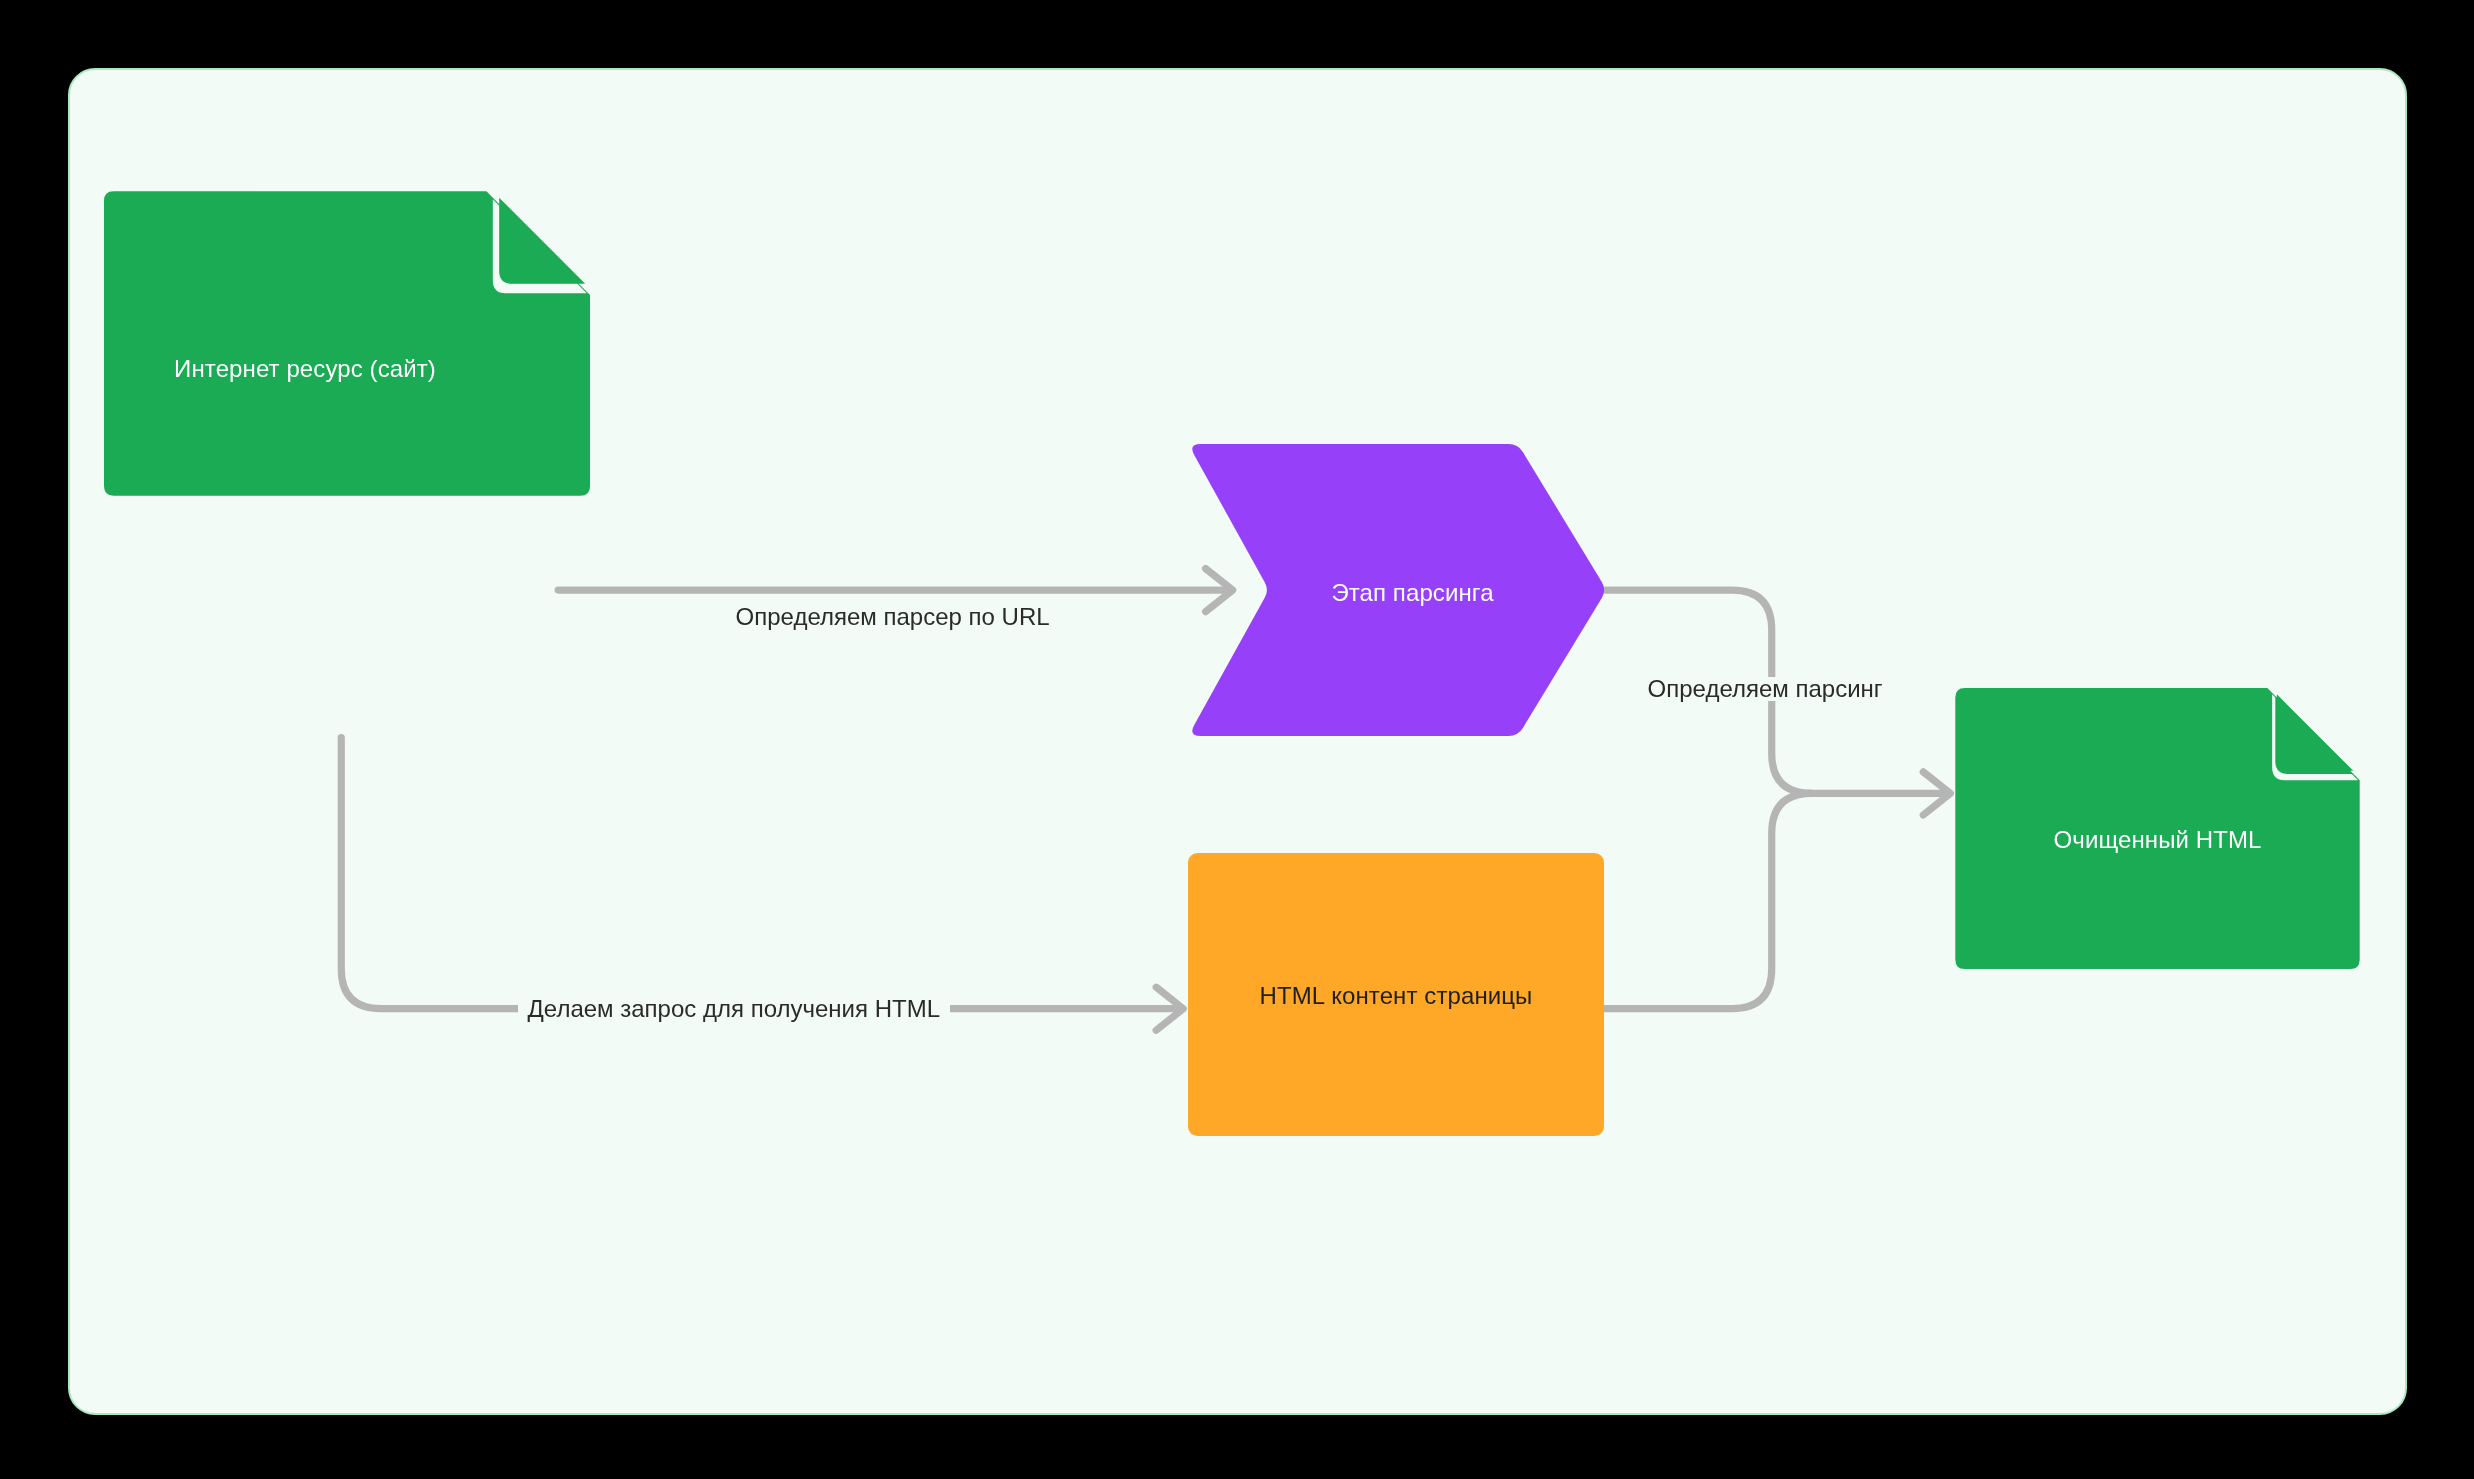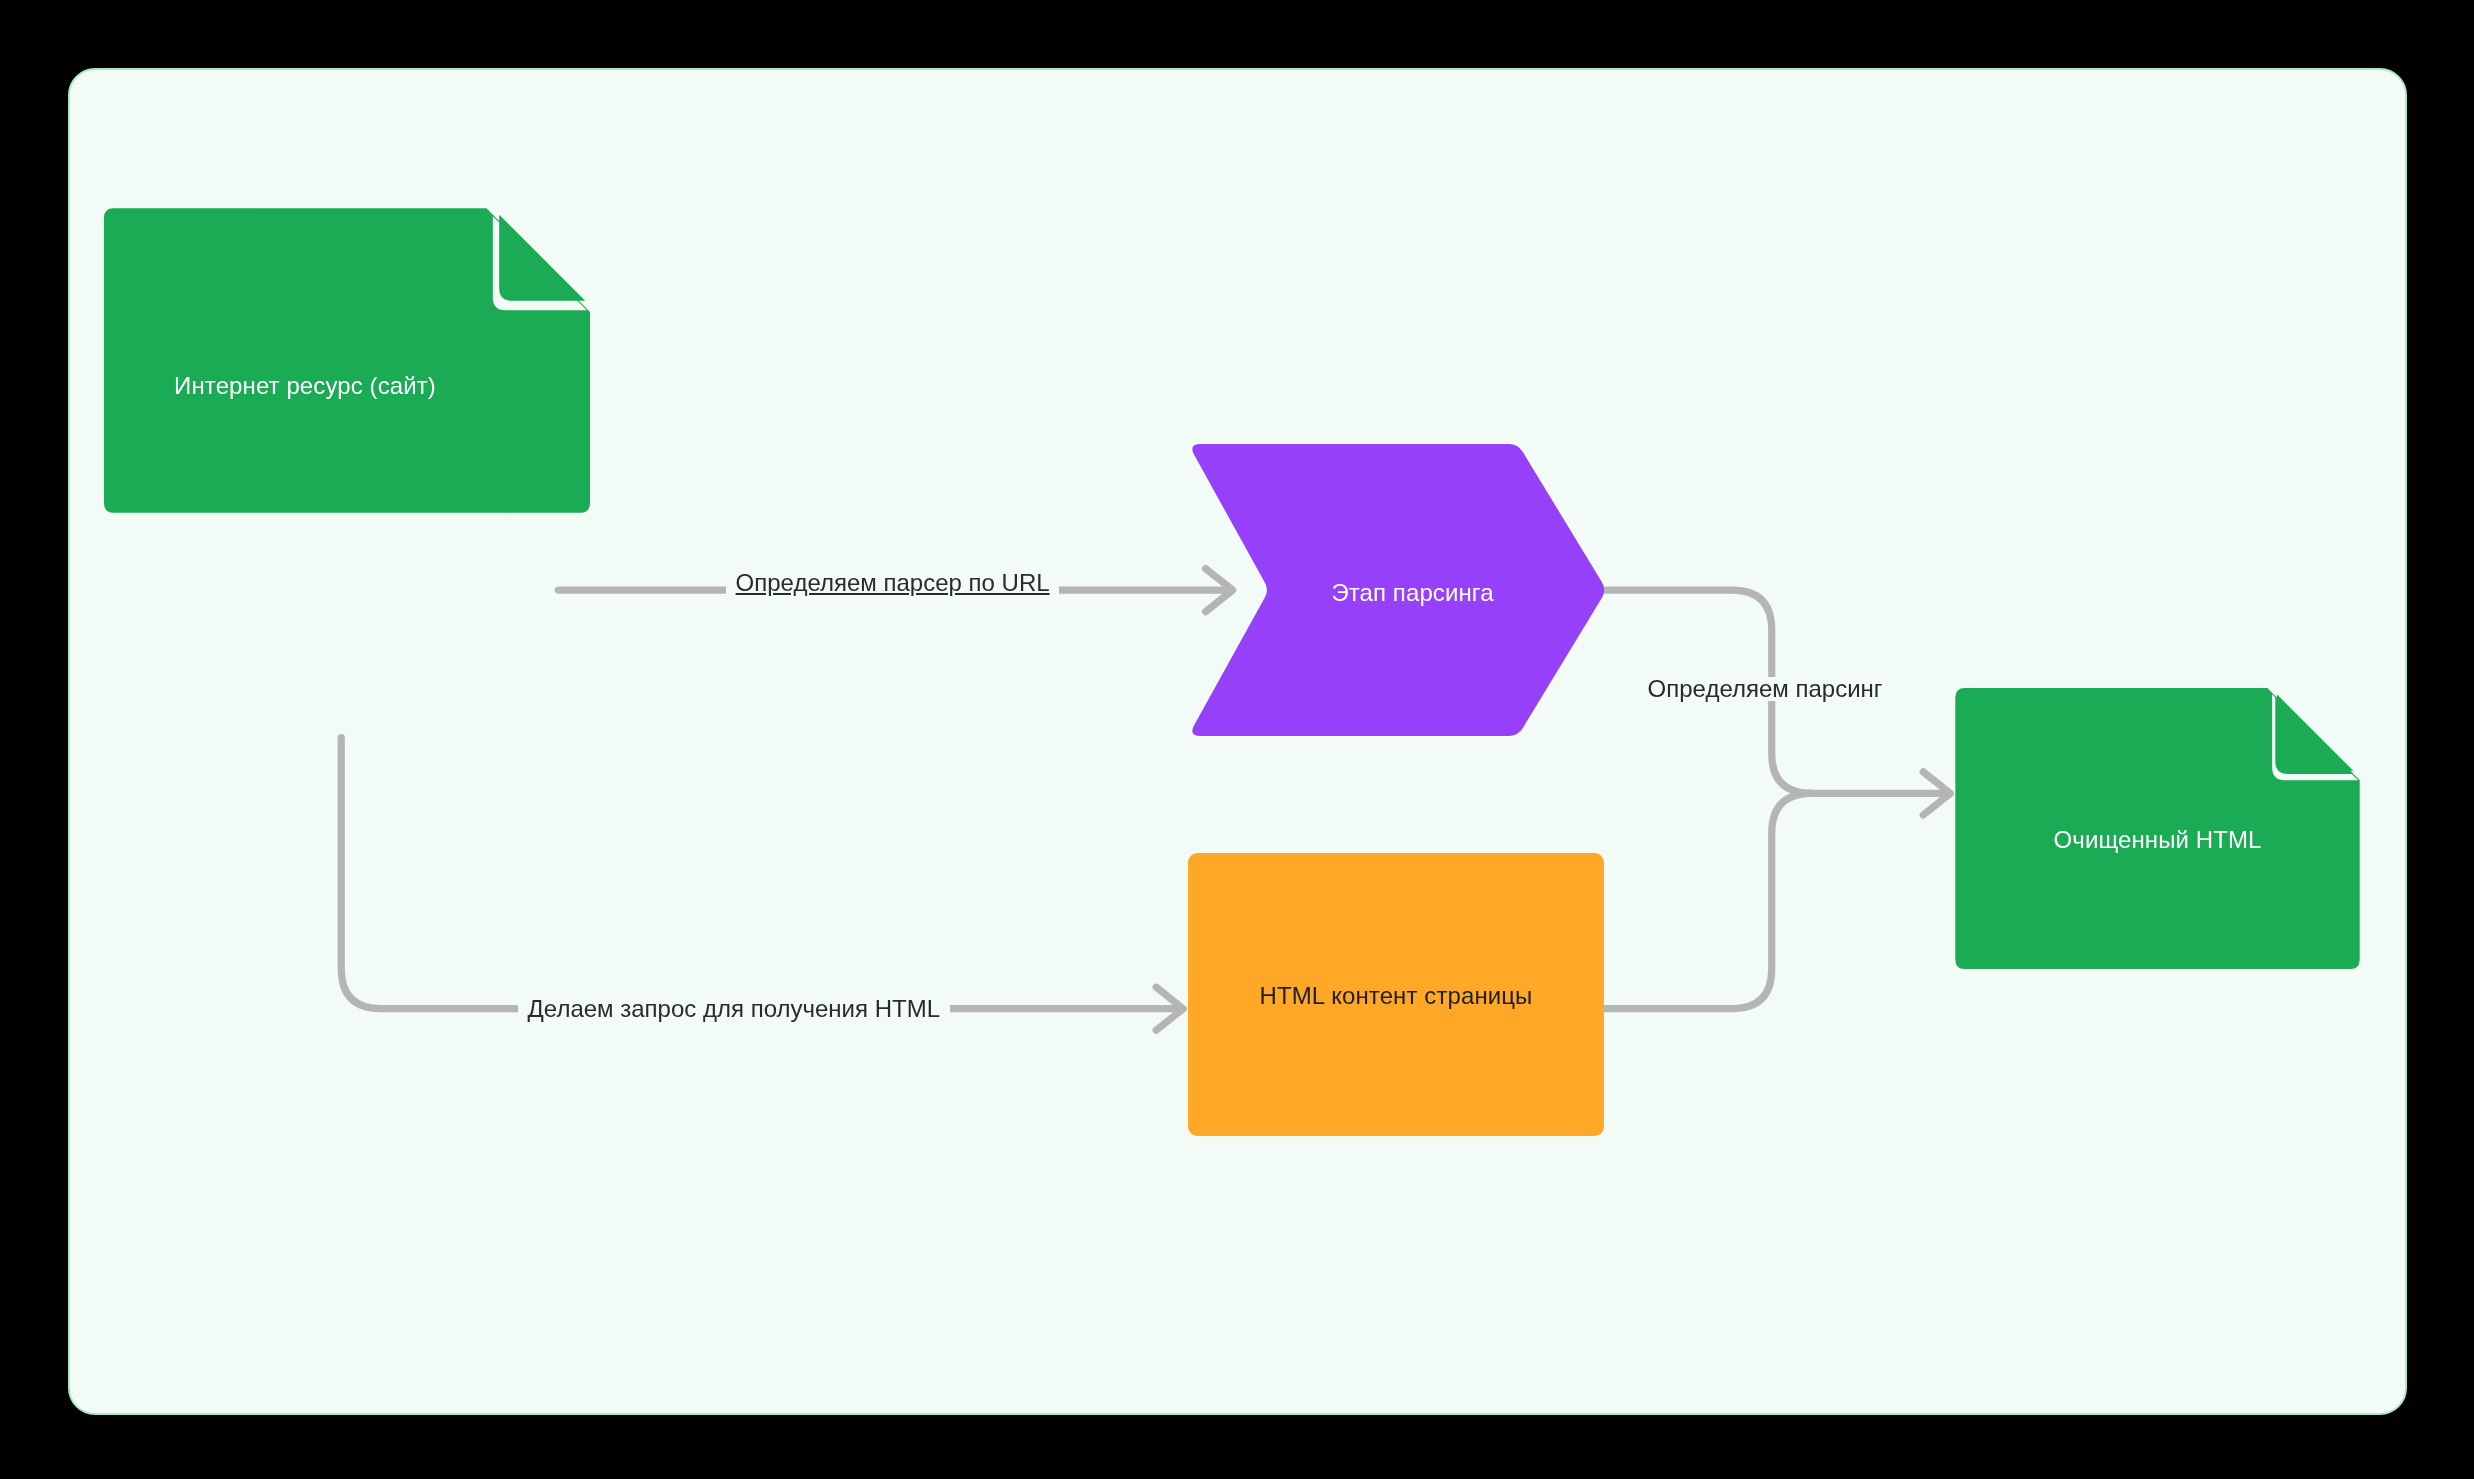--- a/index.html
+++ b/index.html
@@ -122,21 +122,21 @@
 
       <path d="M 2013 740 M 2013 740 L 2172 740 Q 2222 740 2222 790 L 2222 945 Q 2222 995 2272 995"></path>
 
       <path d="M 2013 1265 L 2172 1265 Q 2222 1265 2222 1215 L 2222 1045 Q 2222 995 2272 995"></path>
 
       <path d="M 2262 995 L 2440 995"></path>
       <path d="M 2412 968 L 2446 995 L 2412 1022"></path>
     </g>
   </svg>
 
-  <div class="doc-node" style="left:104px; top:208px; width:402px; height:305px;">
+  <div class="doc-node" style="left:104px; top:191px; width:402px; height:305px;">
     <svg width="486" height="305" viewBox="0 0 610 382" xmlns="http://www.w3.org/2000/svg">
       <path d="M 12 0
                L 480 0
                L 610 130
                L 610 370
                Q 610 382 598 382
                L 12 382
                Q 0 382 0 370
                L 0 12
                Q 0 0 12 0 Z" fill="#1aab54"></path>
@@ -181,20 +181,20 @@
                Q 0 353 0 341
                L 0 12
                Q 0 0 12 0 Z" fill="#1aab54"></path>
       <path d="M 404 8 L 500 104 L 420 104 Q 404 104 404 88 Z" fill="#1aab54"></path>
       <path d="M 400 0 L 508 108 L 416 108 Q 400 108 400 92 Z" fill="#f2fbf5" transform="translate(-2,8)"></path>
       <path d="M 402 10 L 500 108 L 418 108 Q 402 108 402 92 Z" fill="#1aab54"></path>
     </svg>
     <div class="node-label" style="top:137px;">Очищенный HTML</div>
   </div>
 
-  <div class="edge-label" style="left:726px; top:571px;text-decoration:underline;">Определяем парсер по URL</div>
+  <div class="edge-label" style="left:726px; top:605px;">Определяем парсер по URL</div>
 
   <div class="edge-label" style="left:518px; top:997px;">Делаем запрос для получения HTML</div>
 
   <div class="edge-label" style="left:1638px; top:677px;">Определяем парсинг</div>
 
 </div>
 
 
 </body></html>

